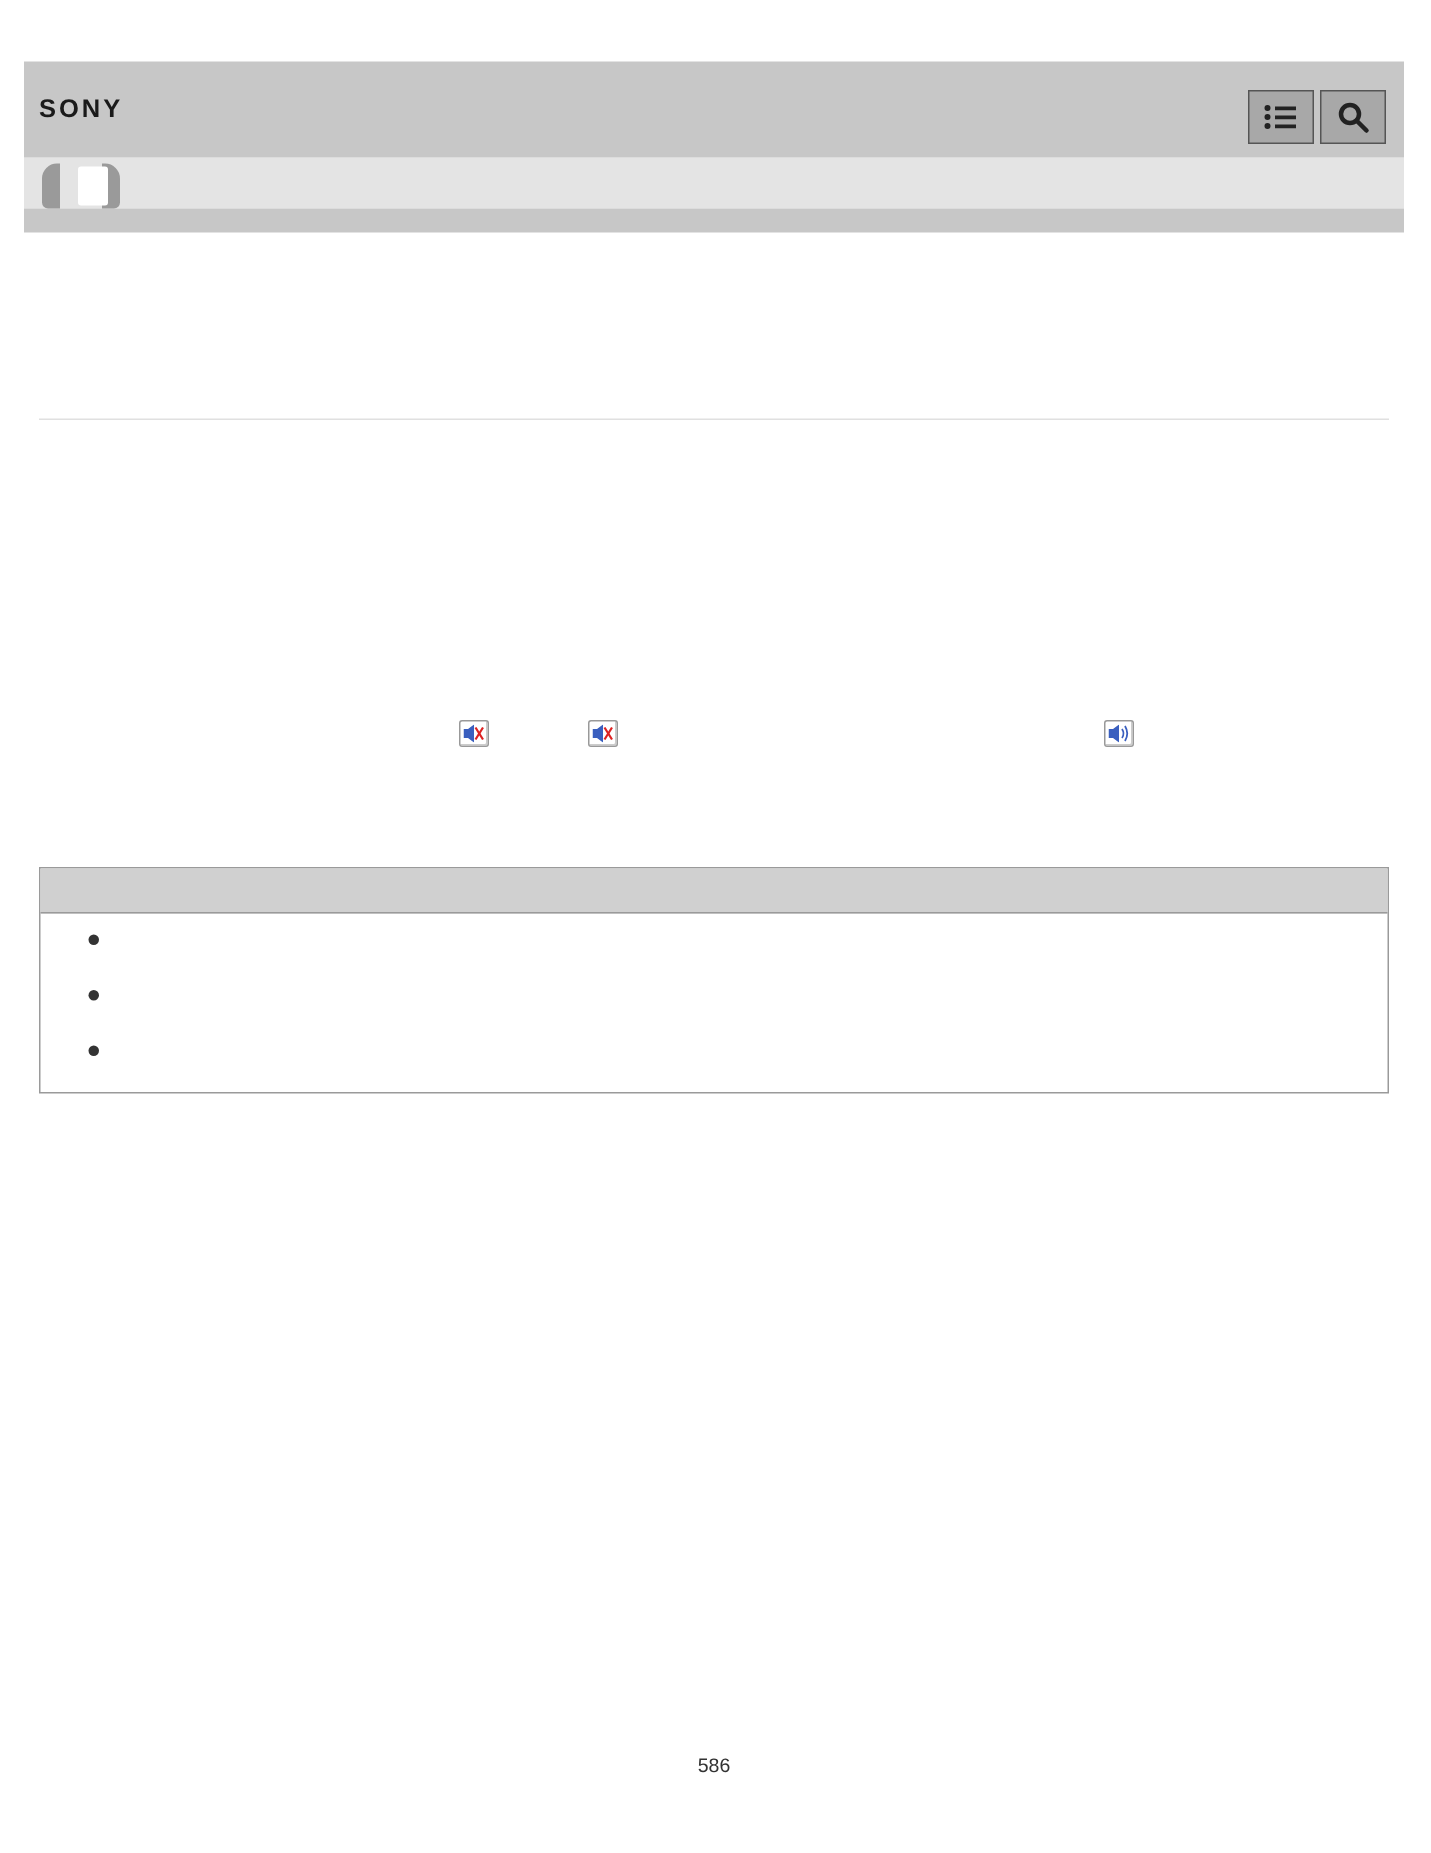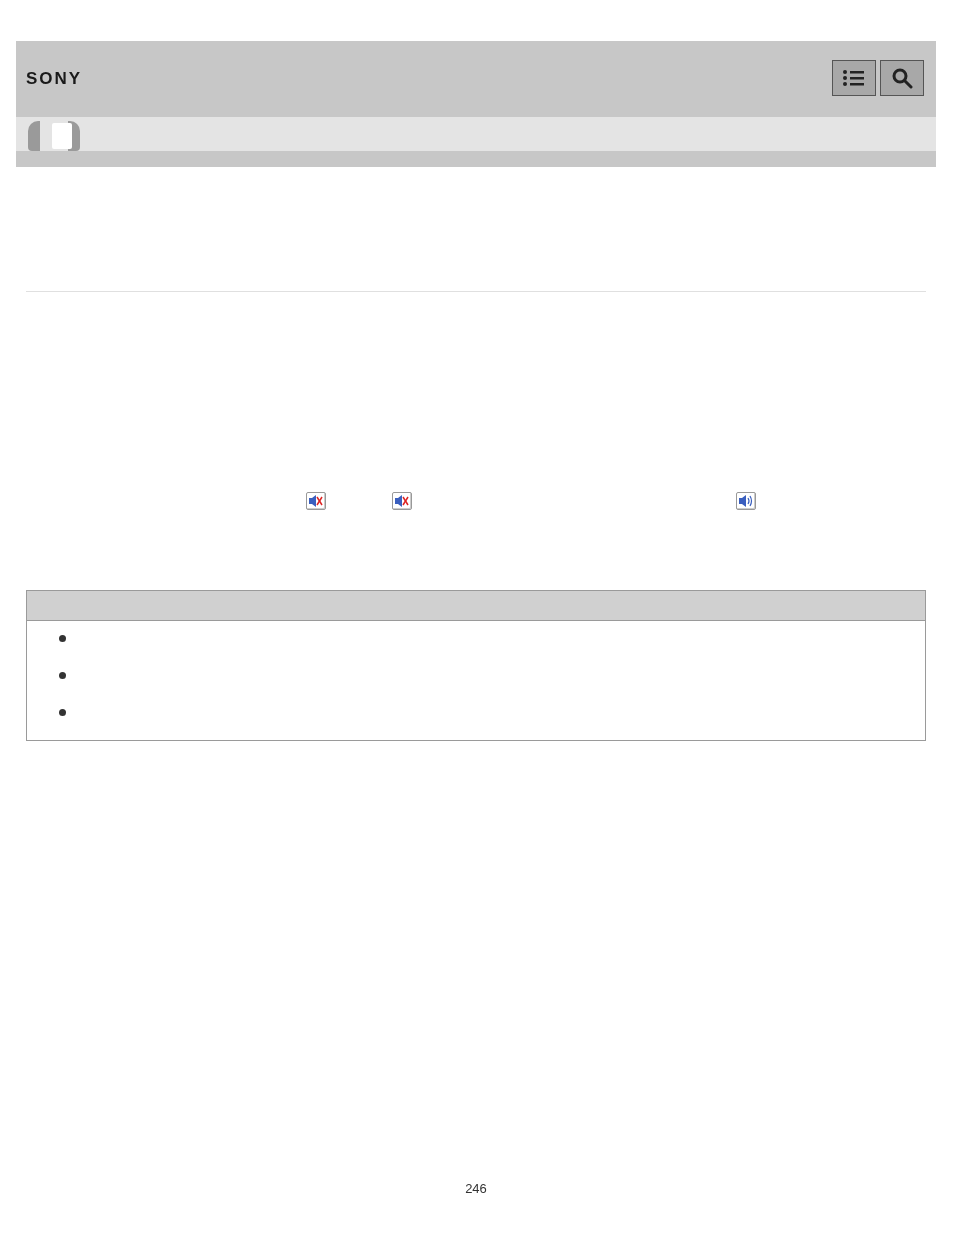--- a/index.html
+++ b/index.html
@@ -1,21 +1,21 @@
 <!DOCTYPE html>
 <html><head>
 <meta charset="utf-8">
 <style>
   * { margin: 0; padding: 0; box-sizing: border-box; }
   body { font-family: Arial, sans-serif; background: #fff; width: 954px; }
 
   .top-margin { height: 41px; background: #fff; }
   .page-wrap { margin-left: 16px; width: 920px; }
 
-  .header-bar { background: #c7c7c7; height: 76px; position: relative; display: flex; align-items: center; }
+  .header-bar { background: #c7c7c7; height: 64px; position: relative; display: flex; align-items: center; }
   .sony-logo { font-family: "Arial Black", Arial, sans-serif; font-weight: 900; font-size: 17px; letter-spacing: 2px; color: #1a1a1a; margin-left: 10px; }
   .header-icons { position: absolute; right: 12px; top: 19px; display: flex; gap: 4px; }
   .icon-btn { width: 44px; height: 36px; border: 1px solid #555; background: #a8a8a8; display: flex; align-items: center; justify-content: center; }
 
   .subheader-bar { background: #e4e4e4; height: 34px; display: flex; align-items: flex-end; padding-left: 12px; }
   .folder-shape { position: relative; width: 52px; height: 30px; }
   .folder-shape .ear-l, .folder-shape .ear-r { position: absolute; bottom: 0; width: 12px; height: 30px; background: #9a9a9a; }
   .folder-shape .ear-l { left: 0; border-top-left-radius: 10px; border-bottom-left-radius: 4px; }
   .folder-shape .ear-r { right: 0; border-top-right-radius: 10px; border-bottom-right-radius: 4px; }
   .folder-shape .tab { position: absolute; top: 2px; right: 8px; width: 20px; height: 26px; background: #fff; border-radius: 2px; }
@@ -114,14 +114,14 @@
     <div class="info-box">
       <div class="info-title"></div>
       <div class="info-body">
         <div class="bullet"></div>
         <div class="bullet"></div>
         <div class="bullet"></div>
       </div>
     </div>
   </div>
 
-  <div class="page-num">246</div>
+  <div class="page-num">586</div>
 </div>
 
 </body></html>

